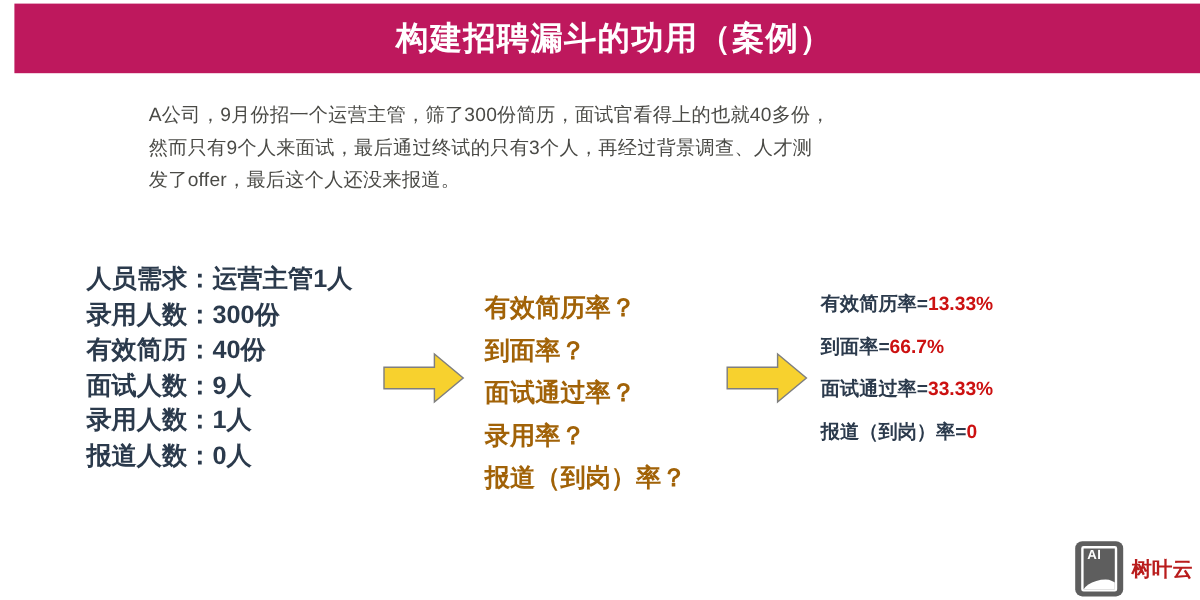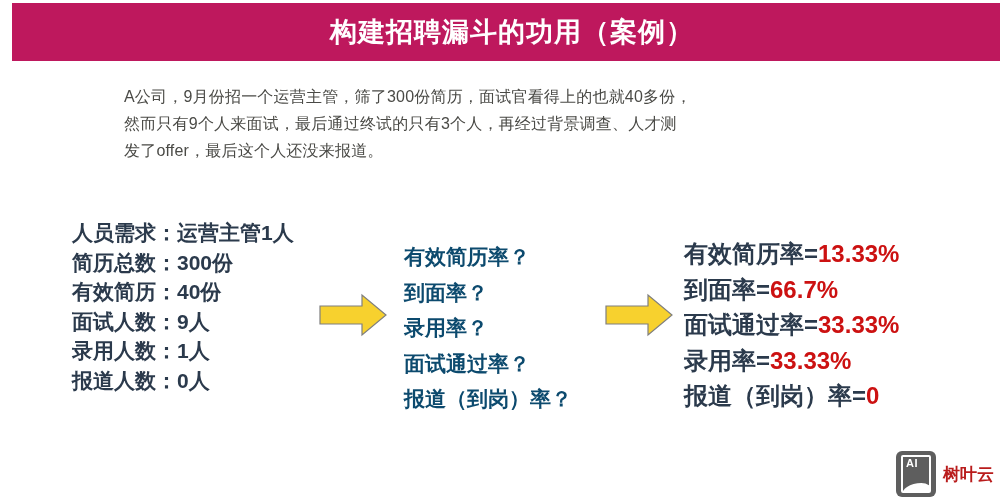--- a/index.html
+++ b/index.html
@@ -67,36 +67,36 @@
     white-space: nowrap;
   }
 
   .questions {
     position: absolute;
     left: 404px;
     top: 239px;
   }
   .questions .line {
     margin: 0;
-    color: #0c4a6e;
+    color: #a16207;
     font-size: 21px;
     font-weight: bold;
     line-height: 35.5px;
     white-space: nowrap;
   }
 
   .answers {
     position: absolute;
     left: 684px;
     top: 236px;
   }
   .answers .line {
     margin: 0;
     color: #2b3a4c;
-    font-size: 24px;
+    font-size: 16px;
     font-weight: bold;
     line-height: 35.5px;
     white-space: nowrap;
   }
   .answers .val {
     color: #CC1111;
   }
 
   
   .arrow {
@@ -167,52 +167,51 @@
 </div>
 
 <div class="intro">
   <p class="line">A公司，9月份招一个运营主管，筛了300份简历，面试官看得上的也就40多份，</p>
   <p class="line">然而只有9个人来面试，最后通过终试的只有3个人，再经过背景调查、人才测</p>
   <p class="line">发了offer，最后这个人还没来报道。</p>
 </div>
 
 <div class="facts">
   <p class="line">人员需求：运营主管1人</p>
-  <p class="line">简历总数：300份</p>
+  <p class="line">录用人数：300份</p>
   <p class="line">有效简历：40份</p>
   <p class="line">面试人数：9人</p>
   <p class="line">录用人数：1人</p>
   <p class="line">报道人数：0人</p>
 </div>
 
 <div class="arrow arrow-1">
   <svg width="70" height="46" viewBox="0 0 70 46" xmlns="http://www.w3.org/2000/svg">
     <polygon points="2,14 44,14 44,3 68,23 44,43 44,32 2,32" fill="#F7D12E" stroke="#7f7f7f" stroke-width="1.2"></polygon>
   </svg>
 </div>
 
 <div class="questions">
   <p class="line">有效简历率？</p>
   <p class="line">到面率？</p>
+  <p class="line">面试通过率？</p>
   <p class="line">录用率？</p>
-  <p class="line">面试通过率？</p>
   <p class="line">报道（到岗）率？</p>
 </div>
 
 <div class="arrow arrow-2">
   <svg width="70" height="46" viewBox="0 0 70 46" xmlns="http://www.w3.org/2000/svg">
     <polygon points="2,14 44,14 44,3 68,23 44,43 44,32 2,32" fill="#F7D12E" stroke="#7f7f7f" stroke-width="1.2"></polygon>
   </svg>
 </div>
 
 <div class="answers">
   <p class="line"><span>有效简历率=</span><span class="val">13.33%</span></p>
   <p class="line"><span>到面率=</span><span class="val">66.7%</span></p>
   <p class="line"><span>面试通过率=</span><span class="val">33.33%</span></p>
-  <p class="line"><span>录用率=</span><span class="val">33.33%</span></p>
   <p class="line"><span>报道（到岗）率=</span><span class="val">0</span></p>
 </div>
 
 <div class="watermark">
   <div class="mark-icon">
     <div class="inner">
       <div class="ai">AI</div>
       <div class="hill"></div>
     </div>
   </div>

